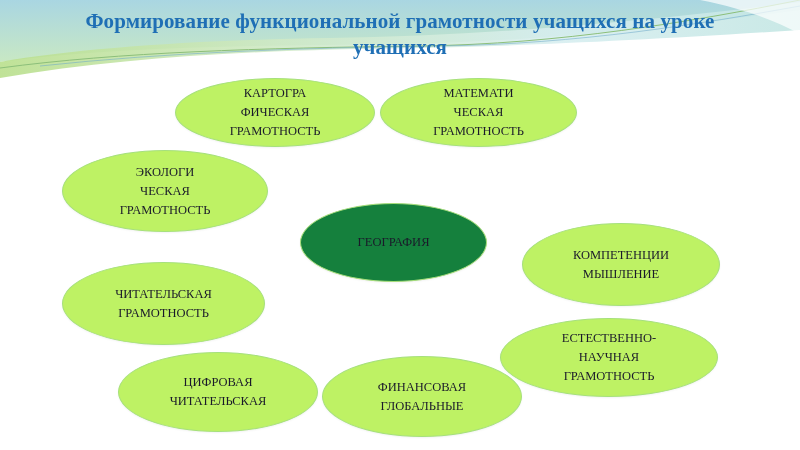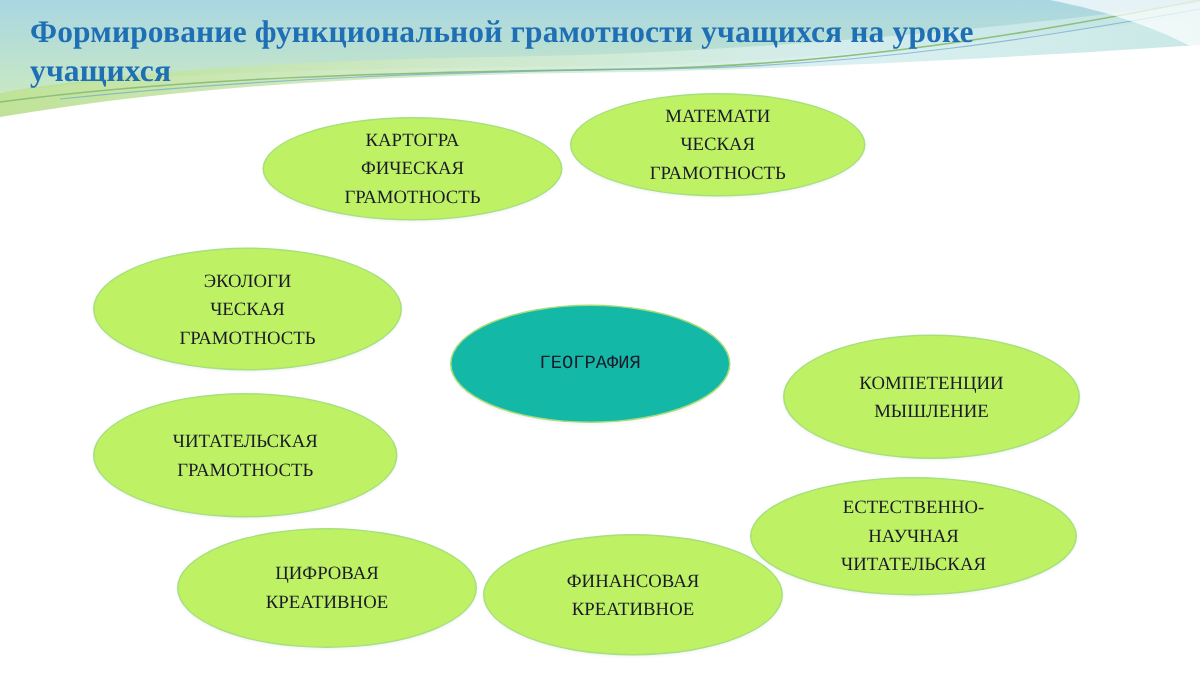--- a/index.html
+++ b/index.html
@@ -1,31 +1,31 @@
 <!DOCTYPE html>
 <html><head>
   <meta charset="utf-8">
   <style>
     html, body { margin: 0; padding: 0; }
     body { width: 800px; height: 450px; overflow: hidden; background: #ffffff; font-family: "Liberation Serif", serif; }
     .slide { position: relative; width: 800px; height: 450px; overflow: hidden; background: #ffffff; }
     .bg-svg { position: absolute; left: 0; top: 0; width: 800px; height: 450px; }
     .title {
       position: absolute; left: 20px; top: 8px; width: 760px;
-      text-align: left; color: #1f6fb5; font-weight: bold;
+      text-align: center; color: #1f6fb5; font-weight: bold;
       font-size: 21px; line-height: 26px; letter-spacing: 0.1px; font-family: Liberation Serif, serif;
     }
     .node {
       position: absolute; box-sizing: border-box; border-radius: 50%;
       background: #bef264; border: 1.5px solid #a6e07c;
       display: flex; align-items: center; justify-content: center;
       text-align: center; color: #1a1a2a; font-size: 12.5px; line-height: 19px;
       box-shadow: 0 1px 2px rgba(0,0,0,0.05);
     }
-    .node.center { background: #14b8a6; border-color: #a6dd7a; font-family: Liberation Mono, monospace; }
+    .node.center { background: #15803d; border-color: #a6dd7a; }
     .node span { white-space: pre-line; }
   </style>
 </head>
 <body>
 
 <div class="slide">
   <svg class="bg-svg" viewBox="0 0 800 450" preserveAspectRatio="none">
     <defs>
       <linearGradient id="g1" x1="0" y1="0" x2="1" y2="0">
         <stop offset="0" stop-color="#b9df8c"></stop>
@@ -48,47 +48,47 @@
   <div class="title">
     <div>Формирование функциональной грамотности учащихся на уроке</div>
     <div>учащихся</div>
   </div>
 
   <div class="node" style="left:175px; top:78px; width:200px; height:69px;">
     <span>КАРТОГРА
 ФИЧЕСКАЯ
 ГРАМОТНОСТЬ</span>
   </div>
-  <div class="node" style="left:380px; top:62px; width:197px; height:69px;">
+  <div class="node" style="left:380px; top:78px; width:197px; height:69px;">
     <span>МАТЕМАТИ
 ЧЕСКАЯ
 ГРАМОТНОСТЬ</span>
   </div>
-  <div class="node" style="left:62px; top:165px; width:206px; height:82px;">
+  <div class="node" style="left:62px; top:150px; width:206px; height:82px;">
     <span>ЭКОЛОГИ
 ЧЕСКАЯ
 ГРАМОТНОСТЬ</span>
   </div>
   <div class="node center" style="left:300px; top:203px; width:187px; height:79px;">
     <span>ГЕОГРАФИЯ</span>
   </div>
   <div class="node" style="left:522px; top:223px; width:198px; height:83px;">
     <span>КОМПЕТЕНЦИИ
 МЫШЛЕНИЕ</span>
   </div>
   <div class="node" style="left:62px; top:262px; width:203px; height:83px;text-align:center;">
     <span>ЧИТАТЕЛЬСКАЯ
 ГРАМОТНОСТЬ</span>
   </div>
   <div class="node" style="left:500px; top:318px; width:218px; height:79px;">
     <span>ЕСТЕСТВЕННО-
 НАУЧНАЯ
-ЧИТАТЕЛЬСКАЯ</span>
+ГРАМОТНОСТЬ</span>
   </div>
   <div class="node" style="left:118px; top:352px; width:200px; height:80px;">
     <span>ЦИФРОВАЯ
-КРЕАТИВНОЕ</span>
+ЧИТАТЕЛЬСКАЯ</span>
   </div>
   <div class="node" style="left:322px; top:356px; width:200px; height:81px;">
     <span>ФИНАНСОВАЯ
-КРЕАТИВНОЕ</span>
+ГЛОБАЛЬНЫЕ</span>
   </div>
 </div>
 
 </body></html>

